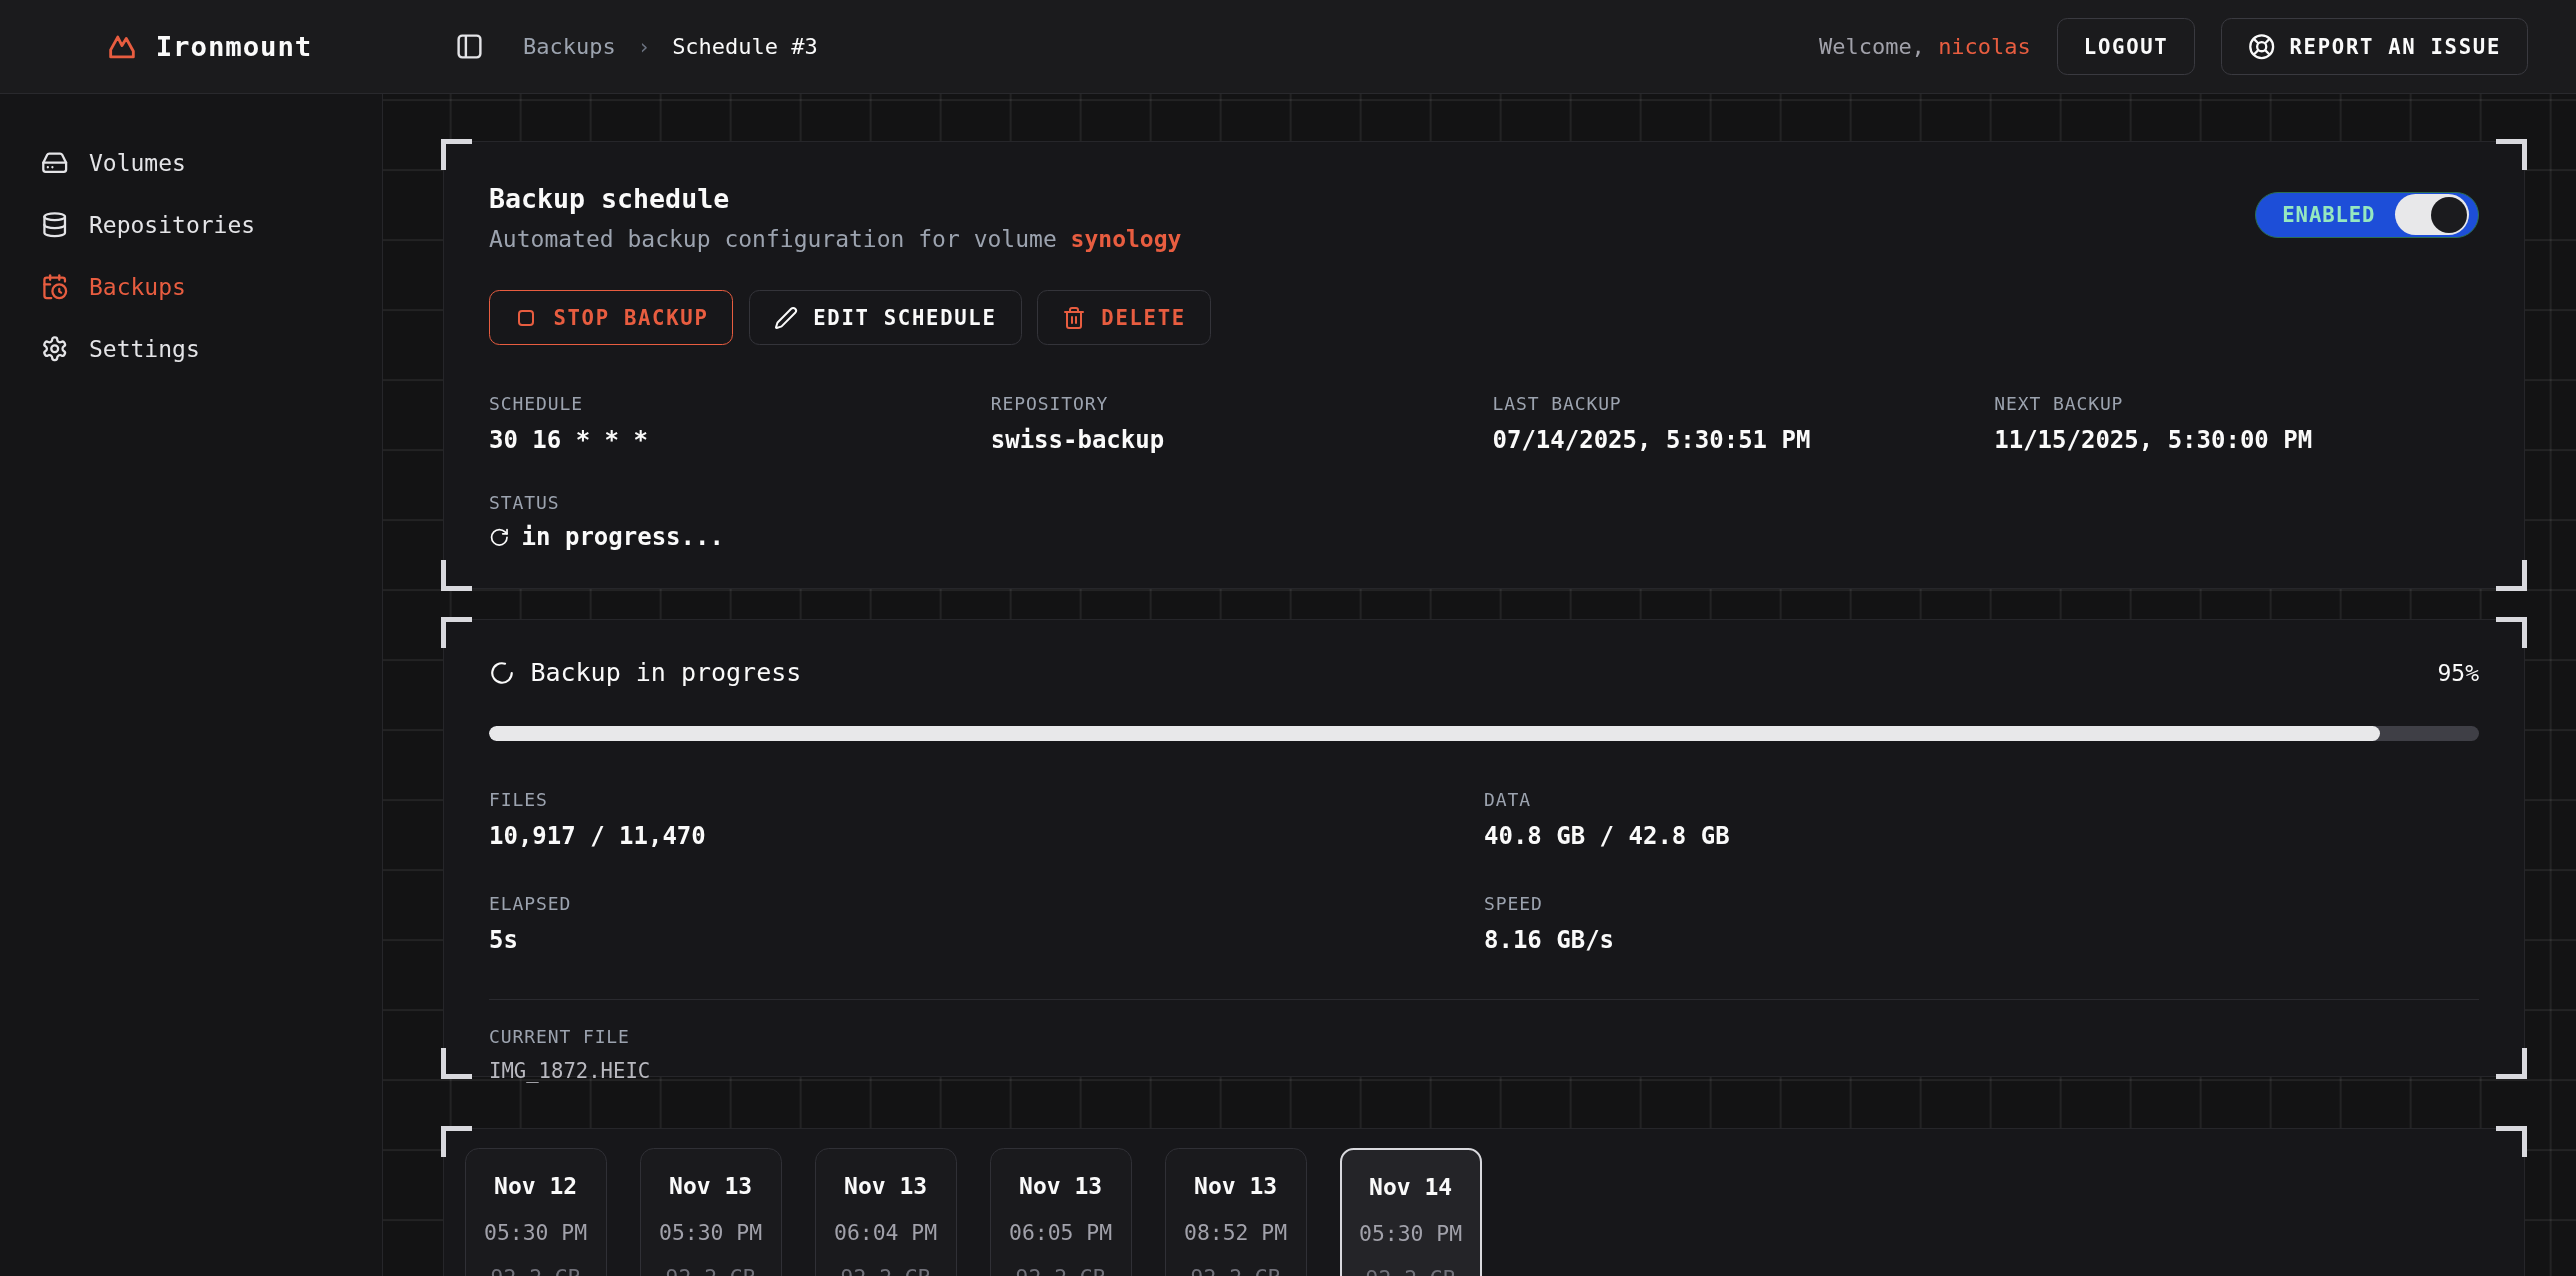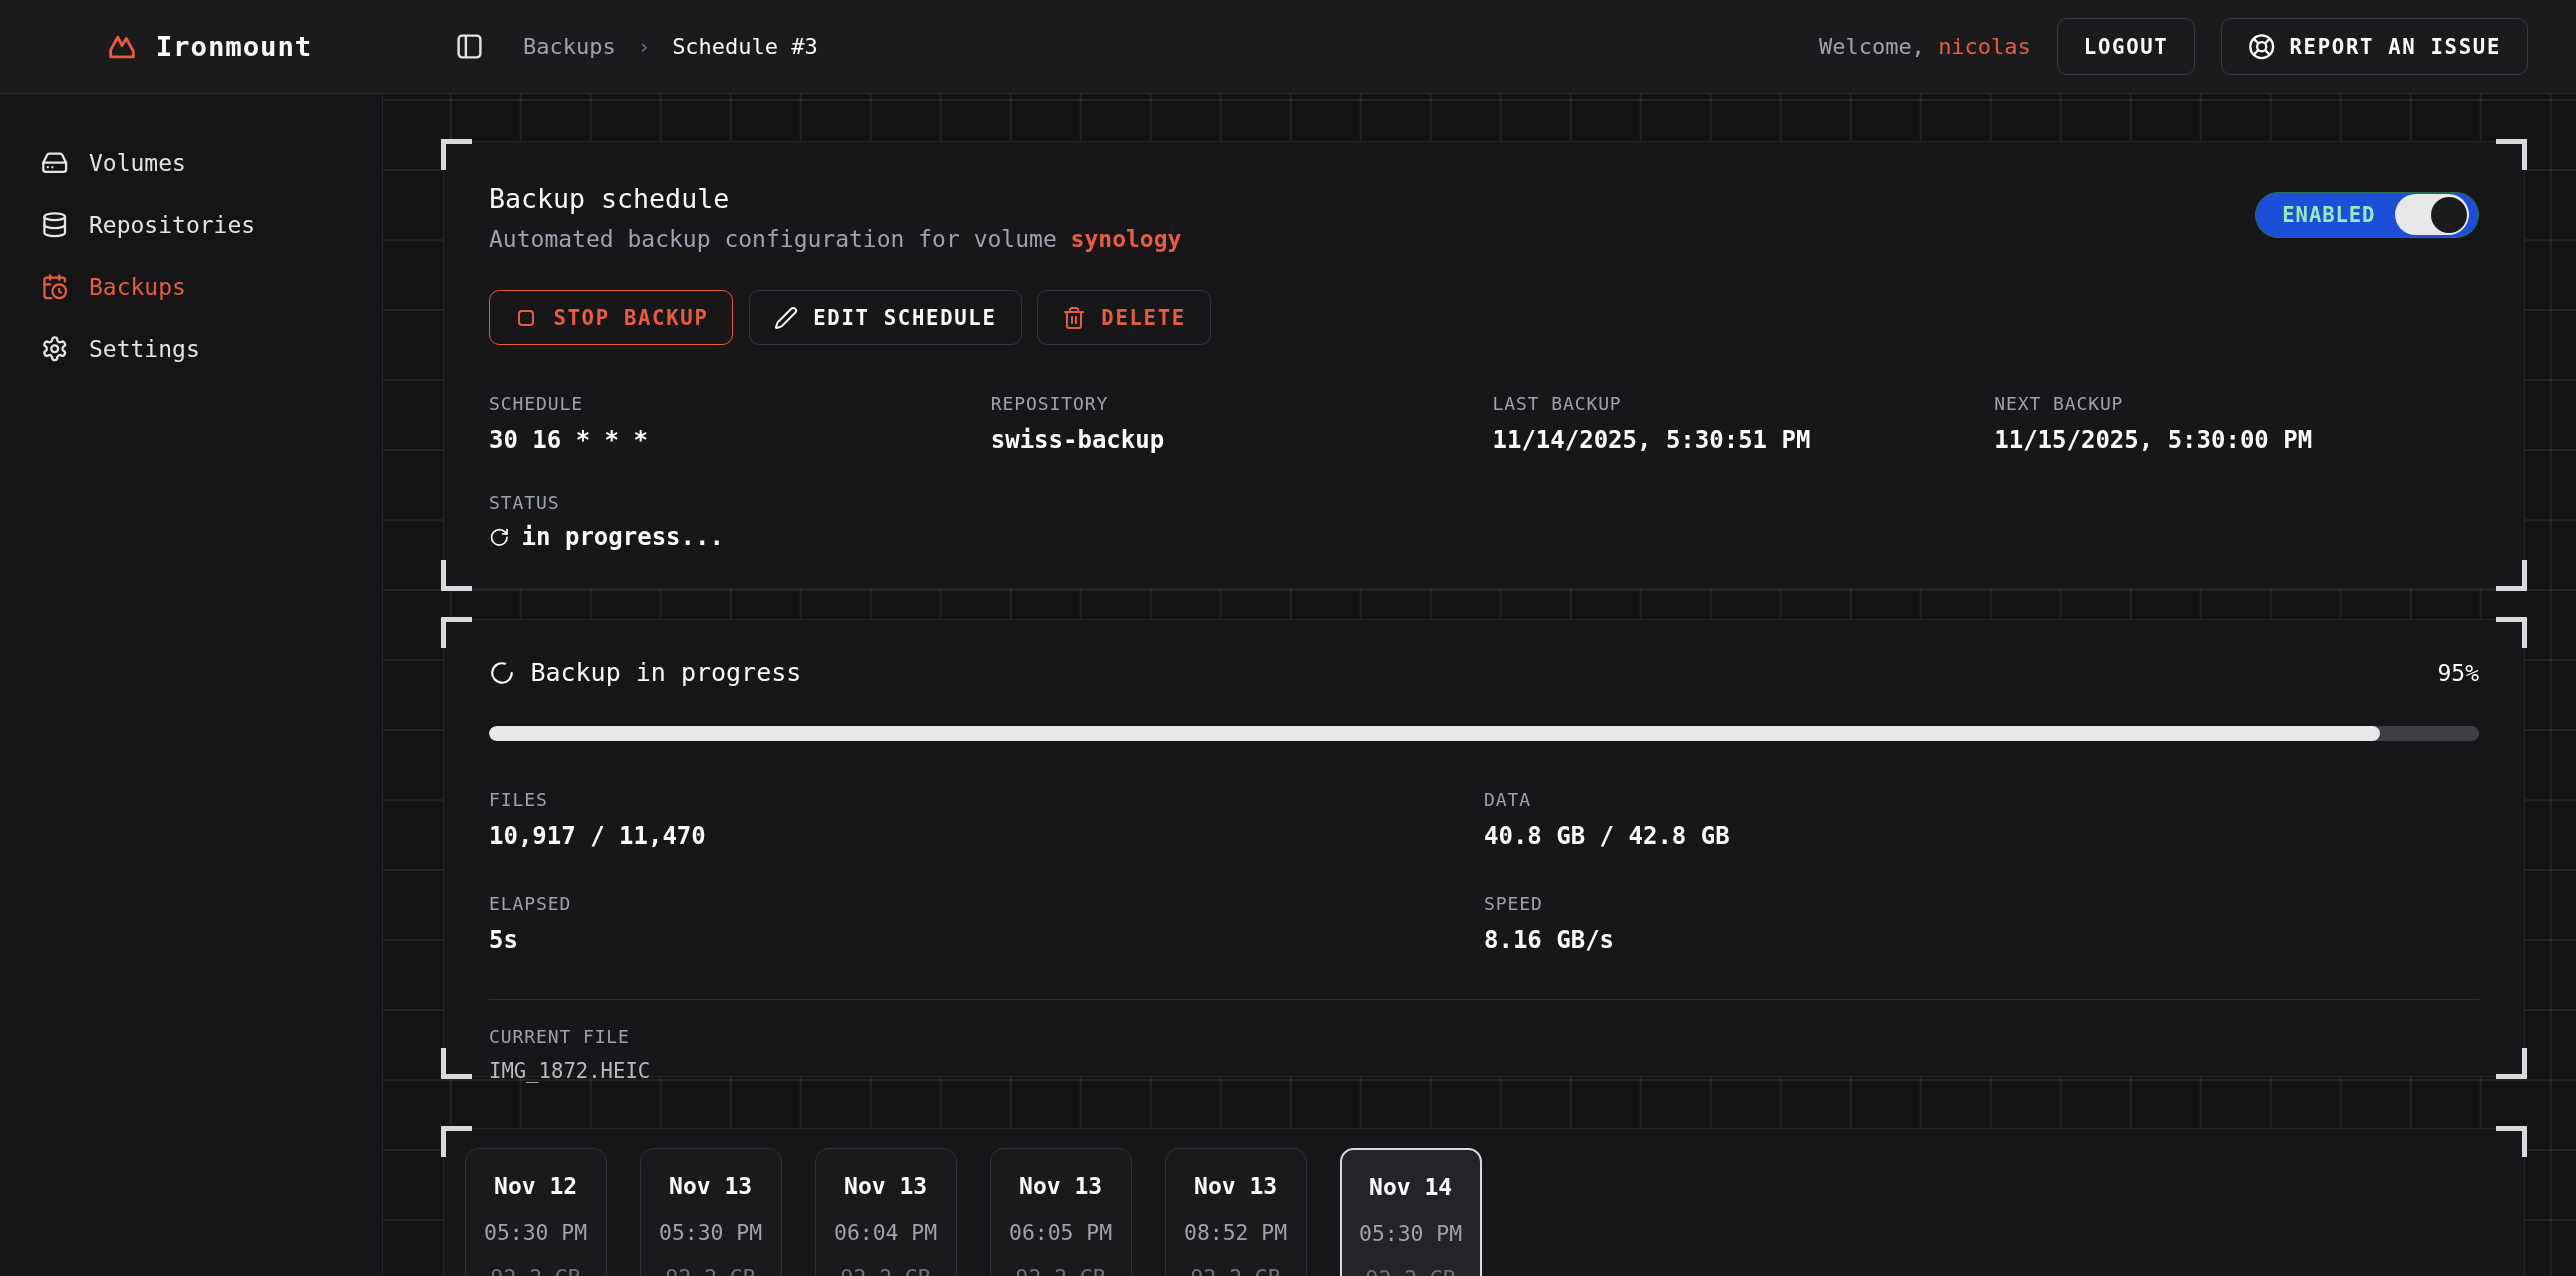--- a/index.html
+++ b/index.html
@@ -46,21 +46,21 @@
   .bk.tr { right:-2.6px; top:-2.6px; border-right-width:5.1px; border-top-width:5.1px; }
   .bk.bl { left:-2.6px; bottom:-2.6px;  border-left-width:5.1px; border-bottom-width:5.1px; }
   .bk.br { right:-2.6px; bottom:-2.6px; border-right-width:5.1px; border-bottom-width:5.1px; }
 
   #schedule-card { left:60px; top:47px; width:2082px; height:448px; padding:41px 45px; }
   #progress-card { left:60px; top:525px; width:2082px; height:458px; padding:38px 45px; }
   #history-card  { left:60px; top:1034px; width:2082px; height:257px; padding:19px 20.6px; }
 
   
   .card-head { display:flex; align-items:flex-start; justify-content:space-between; }
-  .card-title { font-size:26.6px; font-weight:normal; }
+  .card-title { font-size:26.6px; font-weight:bold; }
   .card-sub { font-size:23px; color:#9ca3af; margin-top:12px; }
   .card-sub .vol { color:#e85d40; font-weight:bold; }
   .enabled-pill { display:flex; align-items:center; gap:20px; height:46px; padding:0 8.6px 0 26px;
     border:1.7px solid #2c6e50; border-radius:29px; background:#1d4ed8; margin-top:8.6px; cursor:pointer; }
   .enabled-pill .lbl { font-size:20.6px; font-weight:bold; letter-spacing:0.9px; color:#95e8c0; }
   .switch { width:74px; height:41px; border-radius:22px; background:#e8e8ea; position:relative; }
   .switch .knob { position:absolute; right:2.6px; top:2.6px; width:36px; height:36px; border-radius:50%; background:#1b1b1e; }
 
   .btn-row { display:flex; gap:15.4px; margin-top:38px; }
   .abtn { display:flex; align-items:center; gap:15.4px; height:55px; padding:2px 24px;
@@ -244,21 +244,21 @@
       <div>
         <div class="flabel">SCHEDULE</div>
         <div class="fvalue">30 16 * * *</div>
       </div>
       <div>
         <div class="flabel">REPOSITORY</div>
         <div class="fvalue">swiss-backup</div>
       </div>
       <div>
         <div class="flabel">LAST BACKUP</div>
-        <div class="fvalue">11/14/2025, 5:30:51 PM</div>
+        <div class="fvalue">07/14/2025, 5:30:51 PM</div>
       </div>
       <div>
         <div class="flabel">NEXT BACKUP</div>
         <div class="fvalue">11/15/2025, 5:30:00 PM</div>
       </div>
     </div>
 
     <div class="status-block">
       <div class="flabel">STATUS</div>
       <div class="status-val">

